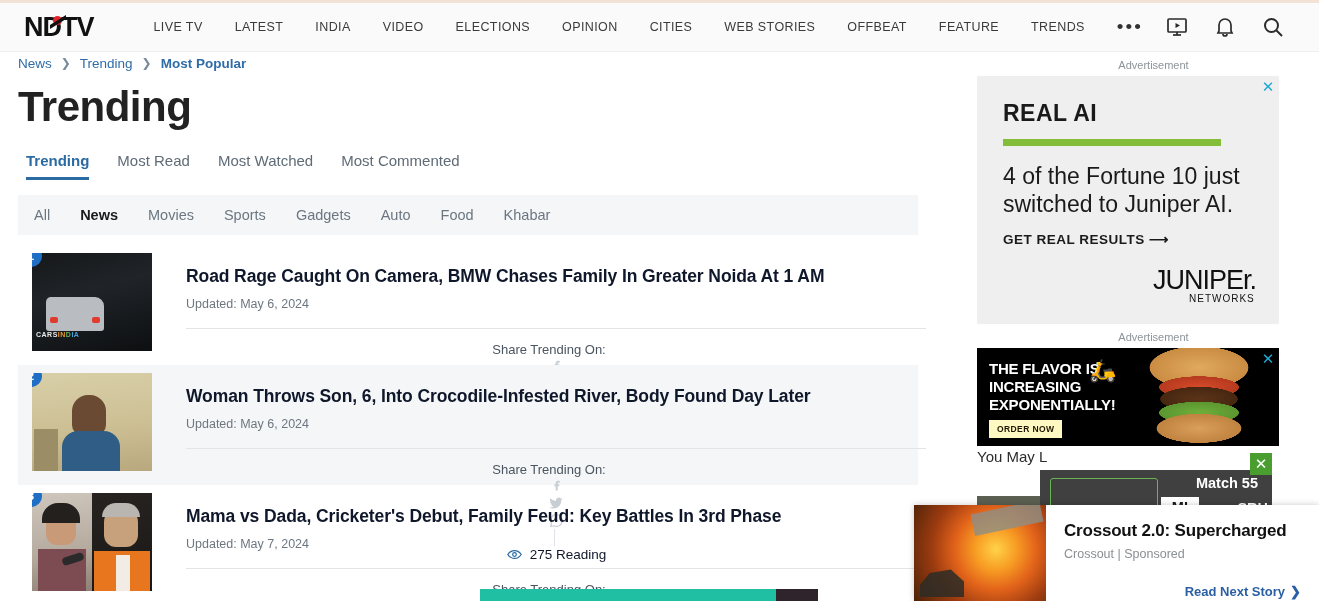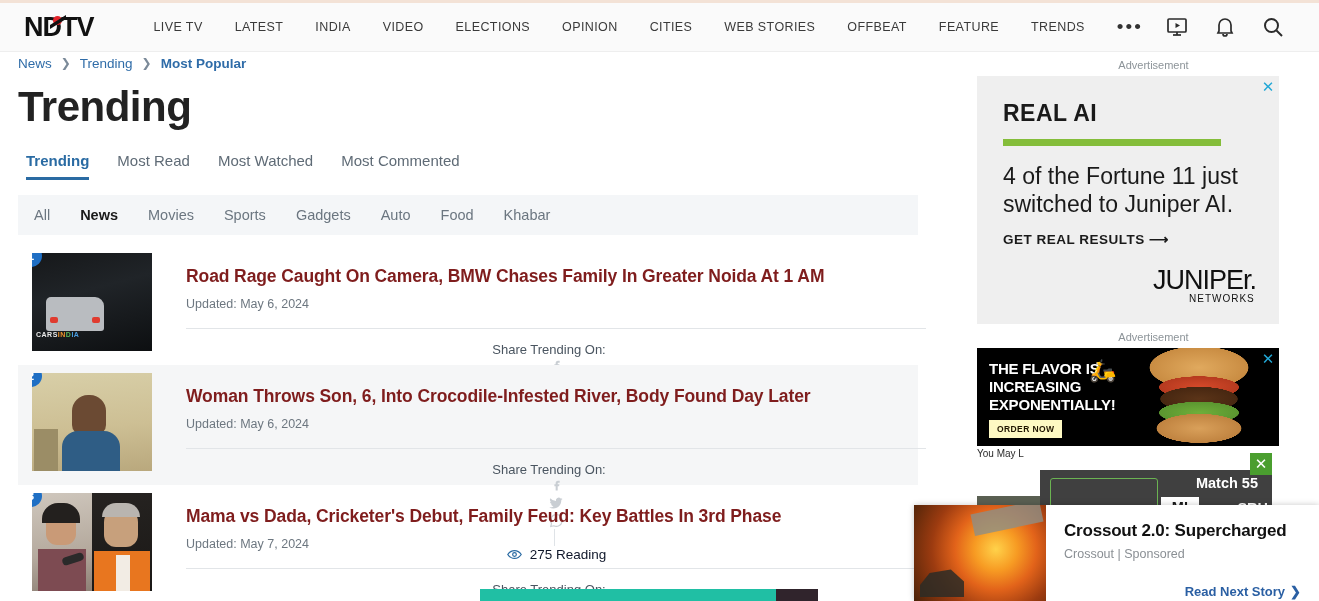--- a/index.html
+++ b/index.html
@@ -87,21 +87,21 @@
     flex: 0 0 120px; overflow: hidden; background: #333;
   }
   .badge {
     position: absolute; left: -12px; top: -8px; z-index: 4;
     width: 22px; height: 22px; border-radius: 50%;
     background: #1f6fc4; color: #fff; font-size: 11.5px; font-weight: bold;
     display: flex; align-items: center; justify-content: center;
   }
   .rowbody { flex: 1; padding-left: 34px; padding-top: 12px; position: relative; }
   .headline {
-    font-size: 17.5px; color: #7f1d1d; font-weight: bold; line-height: 22px;
+    font-size: 17.5px; color: #0f172a; font-weight: bold; line-height: 22px;
     letter-spacing: -0.1px;
   }
   .headline .it { }
   .updated { font-size: 12.5px; color: #6d7780; margin-top: 10px; }
   .shareline {
     margin-top: 17px; border-top: 1px solid #e2e5e8; padding-top: 13px;
     display: flex; align-items: center; gap: 0; width: 740px; flex-direction: column;
   }
   .sharelbl { font-size: 13px; color: #4a5560; margin-right: 14px; }
   .sicon { width: 30px; display: flex; justify-content: center; color: #c9ced3; cursor: pointer; }
@@ -144,21 +144,21 @@
     background:
       radial-gradient(ellipse 70px 24px at 50% 82%, #d9a05a 0%, #c08340 60%, transparent 61%),
       radial-gradient(ellipse 66px 18px at 50% 66%, #6fae3a 0%, #5b9630 60%, transparent 61%),
       radial-gradient(ellipse 64px 20px at 50% 52%, #5b3418 0%, #472711 60%, transparent 61%),
       radial-gradient(ellipse 66px 18px at 50% 40%, #d64a2a 0%, #b63a1f 60%, transparent 61%),
       radial-gradient(ellipse 70px 30px at 50% 20%, #e0a95e 0%, #c98c42 70%, transparent 71%),
       #000;
   }
 
   
-  .yml { position: absolute; top: 448px; left: 977px; font-size: 10px; color: #2b2b2b; }
+  .yml { position: absolute; top: 448px; left: 977px; font-size: 15px; color: #2b2b2b; }
   .ymlthumb { position: absolute; top: 496px; left: 977px; width: 86px; height: 62px; background: #5a5f52; }
 
   
   .cricket {
     position: absolute; left: 1040px; top: 470px; width: 232px; height: 60px;
     background: #404040; z-index: 6;
   }
   .cricket .inner {
     position: absolute; left: 10px; top: 8px; width: 108px; height: 44px;
     border: 1px solid #6bb352; border-radius: 3px;
@@ -431,21 +431,21 @@
       </div>
     </div>
   </div>
 
   <div class="rail">
     <div class="adlabel">Advertisement</div>
     <div class="adbox ad1">
       <div class="adclose">✕</div>
       <div class="kicker">REAL AI</div>
       <div class="gbar"></div>
-      <div class="body">4 of the Fortune 11 just switched to Juniper AI.</div>
+      <div class="body">4 of the Fortune 10 just switched to Juniper AI.</div>
       <div class="cta">GET REAL RESULTS ⟶</div>
       <div class="brand">JUNIPEr.</div>
       <div class="brandsub">NETWORKS</div>
     </div>
 
     <div class="adlabel">Advertisement</div>
     <div class="adbox ad2">
       <div class="burger"></div>
       <div class="adclose">✕</div>
       <div class="txt">

